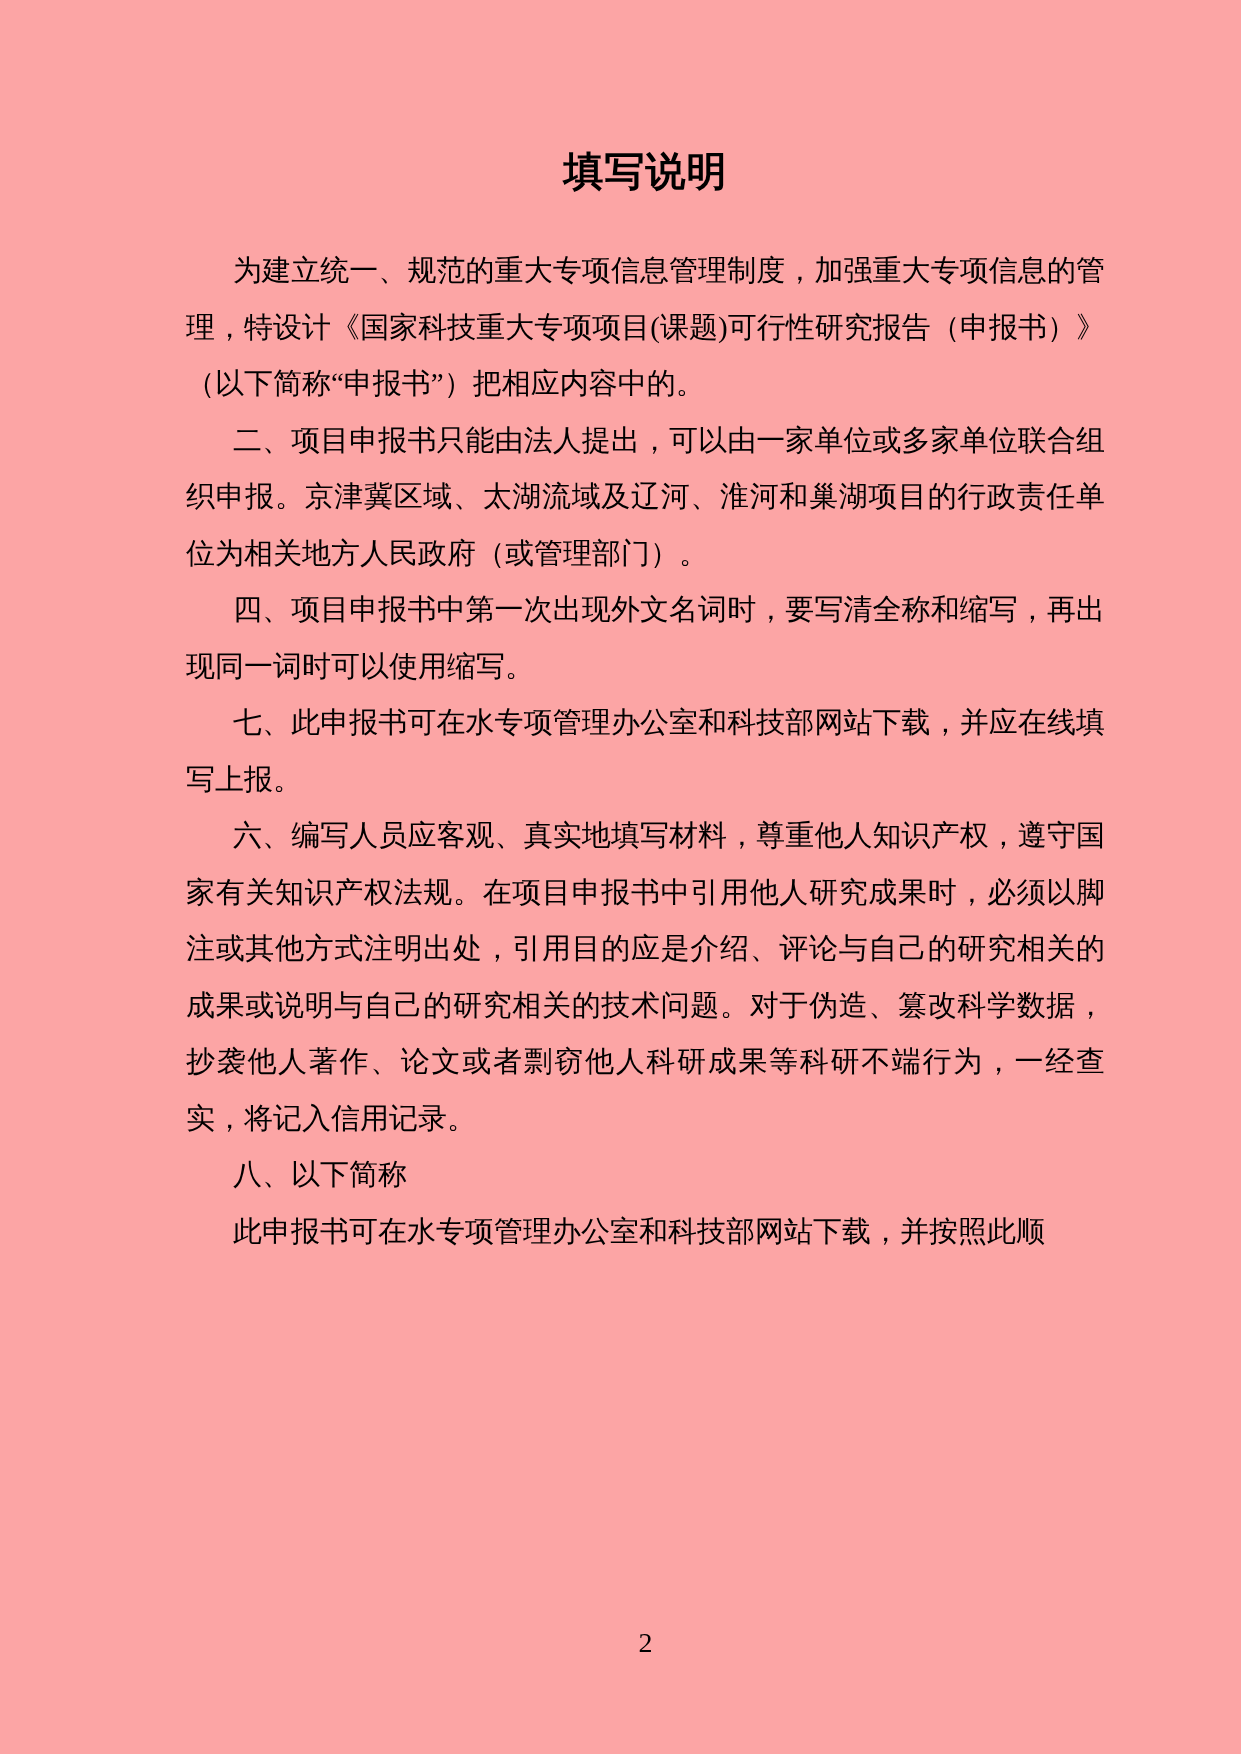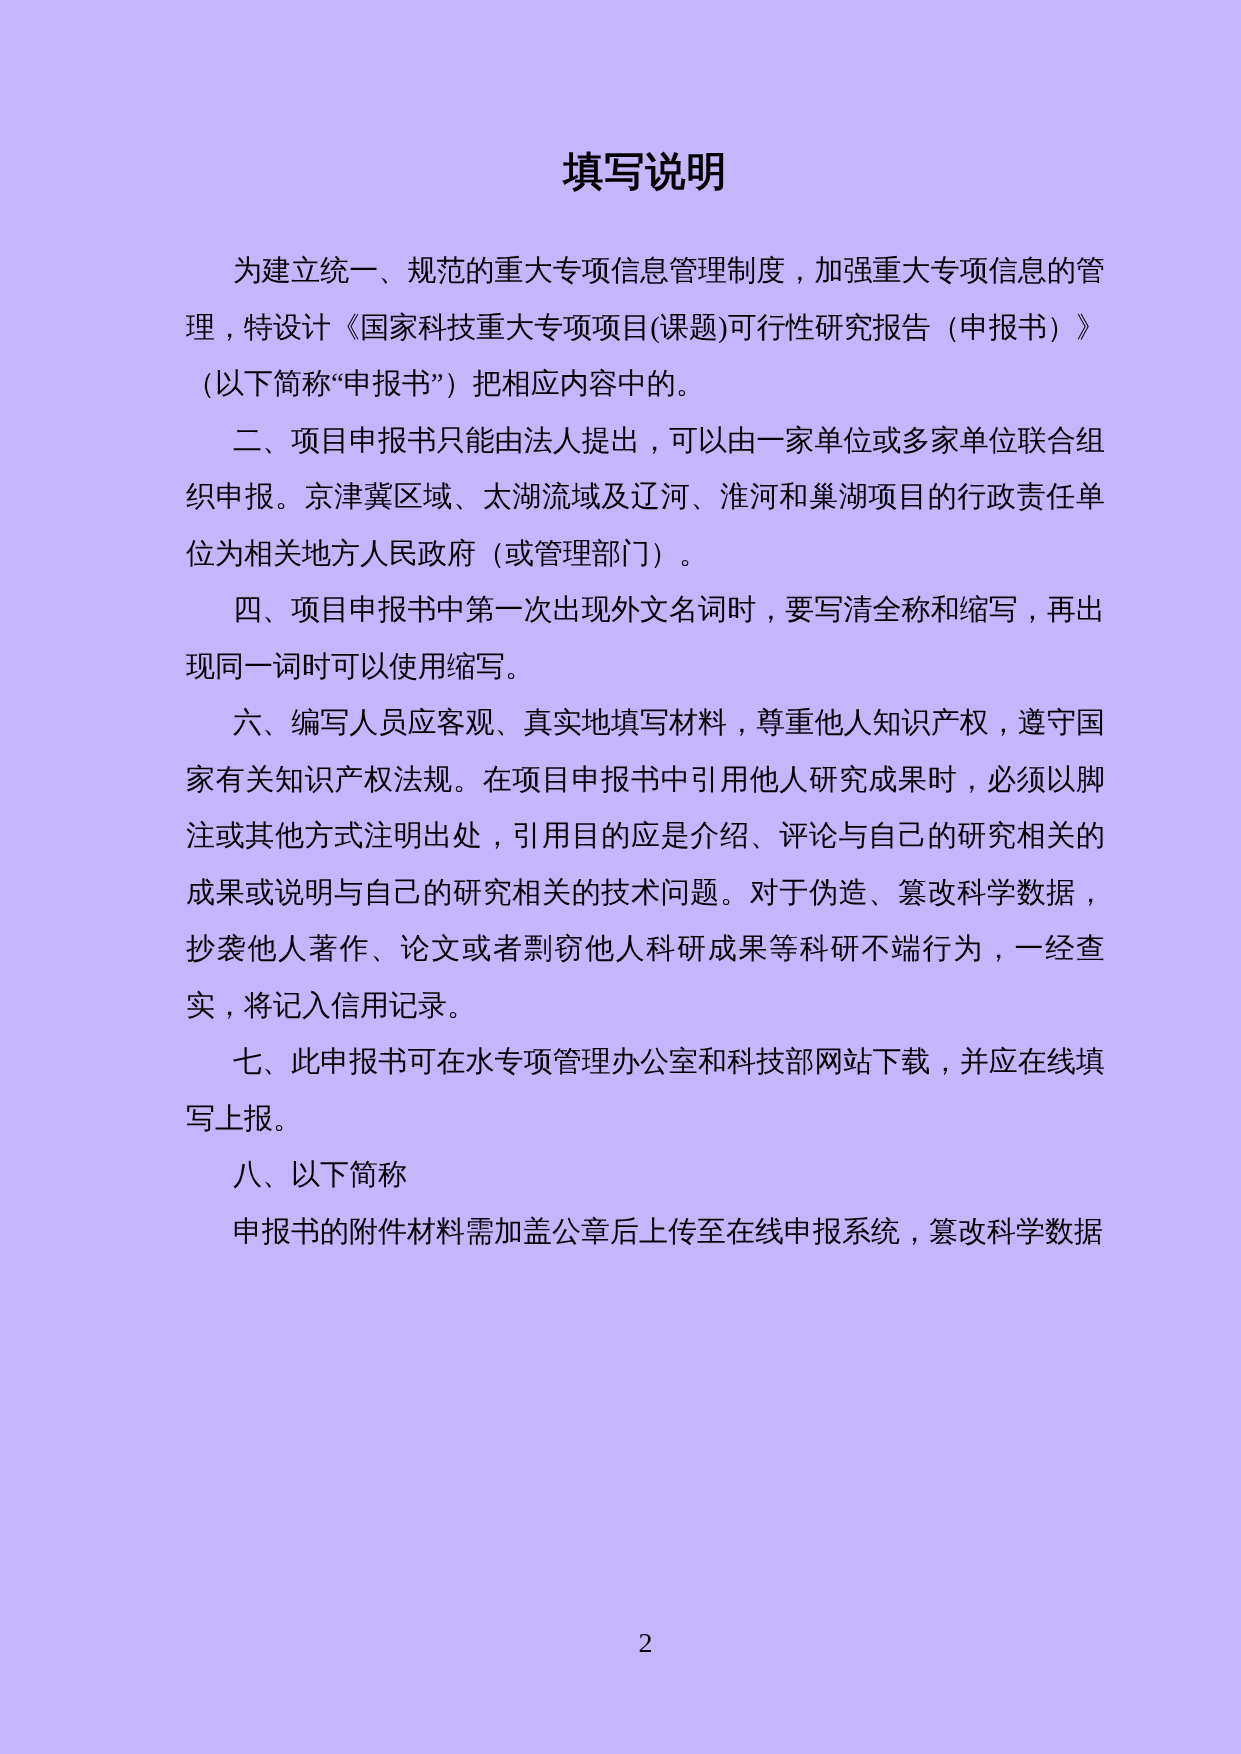--- a/index.html
+++ b/index.html
@@ -5,21 +5,21 @@
   html, body {
     margin: 0;
     padding: 0;
     background: #9c9c9c;
   }
   .page {
     position: relative;
     width: 1241px;
     height: 1754px;
     margin: 0 auto;
-    background: #c4b5fd;
+    background: #fca5a5;
     color: #000000;
     font-family: "Liberation Serif", serif;
     overflow: hidden;
   }
   .content {
     position: absolute;
     left: 186px;
     top: 150px;
     width: 919px;
   }
@@ -56,20 +56,20 @@
 </head>
 <body>
 
 <div class="page">
   <div class="content">
     <h1 class="doc-title">填写说明</h1>
 
     <p class="body-par">为建立统一、规范的重大专项信息管理制度，加强重大专项信息的管理，特设计《国家科技重大专项项目(课题)可行性研究报告（申报书）》（以下简称“申报书”）把相应内容中的。</p>
     <p class="body-par">二、项目申报书只能由法人提出，可以由一家单位或多家单位联合组织申报。京津冀区域、太湖流域及辽河、淮河和巢湖项目的行政责任单位为相关地方人民政府（或管理部门）。</p>
     <p class="body-par">四、项目申报书中第一次出现外文名词时，要写清全称和缩写，再出现同一词时可以使用缩写。</p>
+    <p class="body-par">七、此申报书可在水专项管理办公室和科技部网站下载，并应在线填写上报。</p>
     <p class="body-par">六、编写人员应客观、真实地填写材料，尊重他人知识产权，遵守国家有关知识产权法规。在项目申报书中引用他人研究成果时，必须以脚注或其他方式注明出处，引用目的应是介绍、评论与自己的研究相关的成果或说明与自己的研究相关的技术问题。对于伪造、篡改科学数据，抄袭他人著作、论文或者剽窃他人科研成果等科研不端行为，一经查实，将记入信用记录。</p>
-    <p class="body-par">七、此申报书可在水专项管理办公室和科技部网站下载，并应在线填写上报。</p>
     <p class="body-par">八、以下简称</p>
-    <p class="body-par">申报书的附件材料需加盖公章后上传至在线申报系统，篡改科学数据</p>
+    <p class="body-par">此申报书可在水专项管理办公室和科技部网站下载，并按照此顺</p>
   </div>
 
   <div class="page-number">2</div>
 </div>
 
 </body></html>

